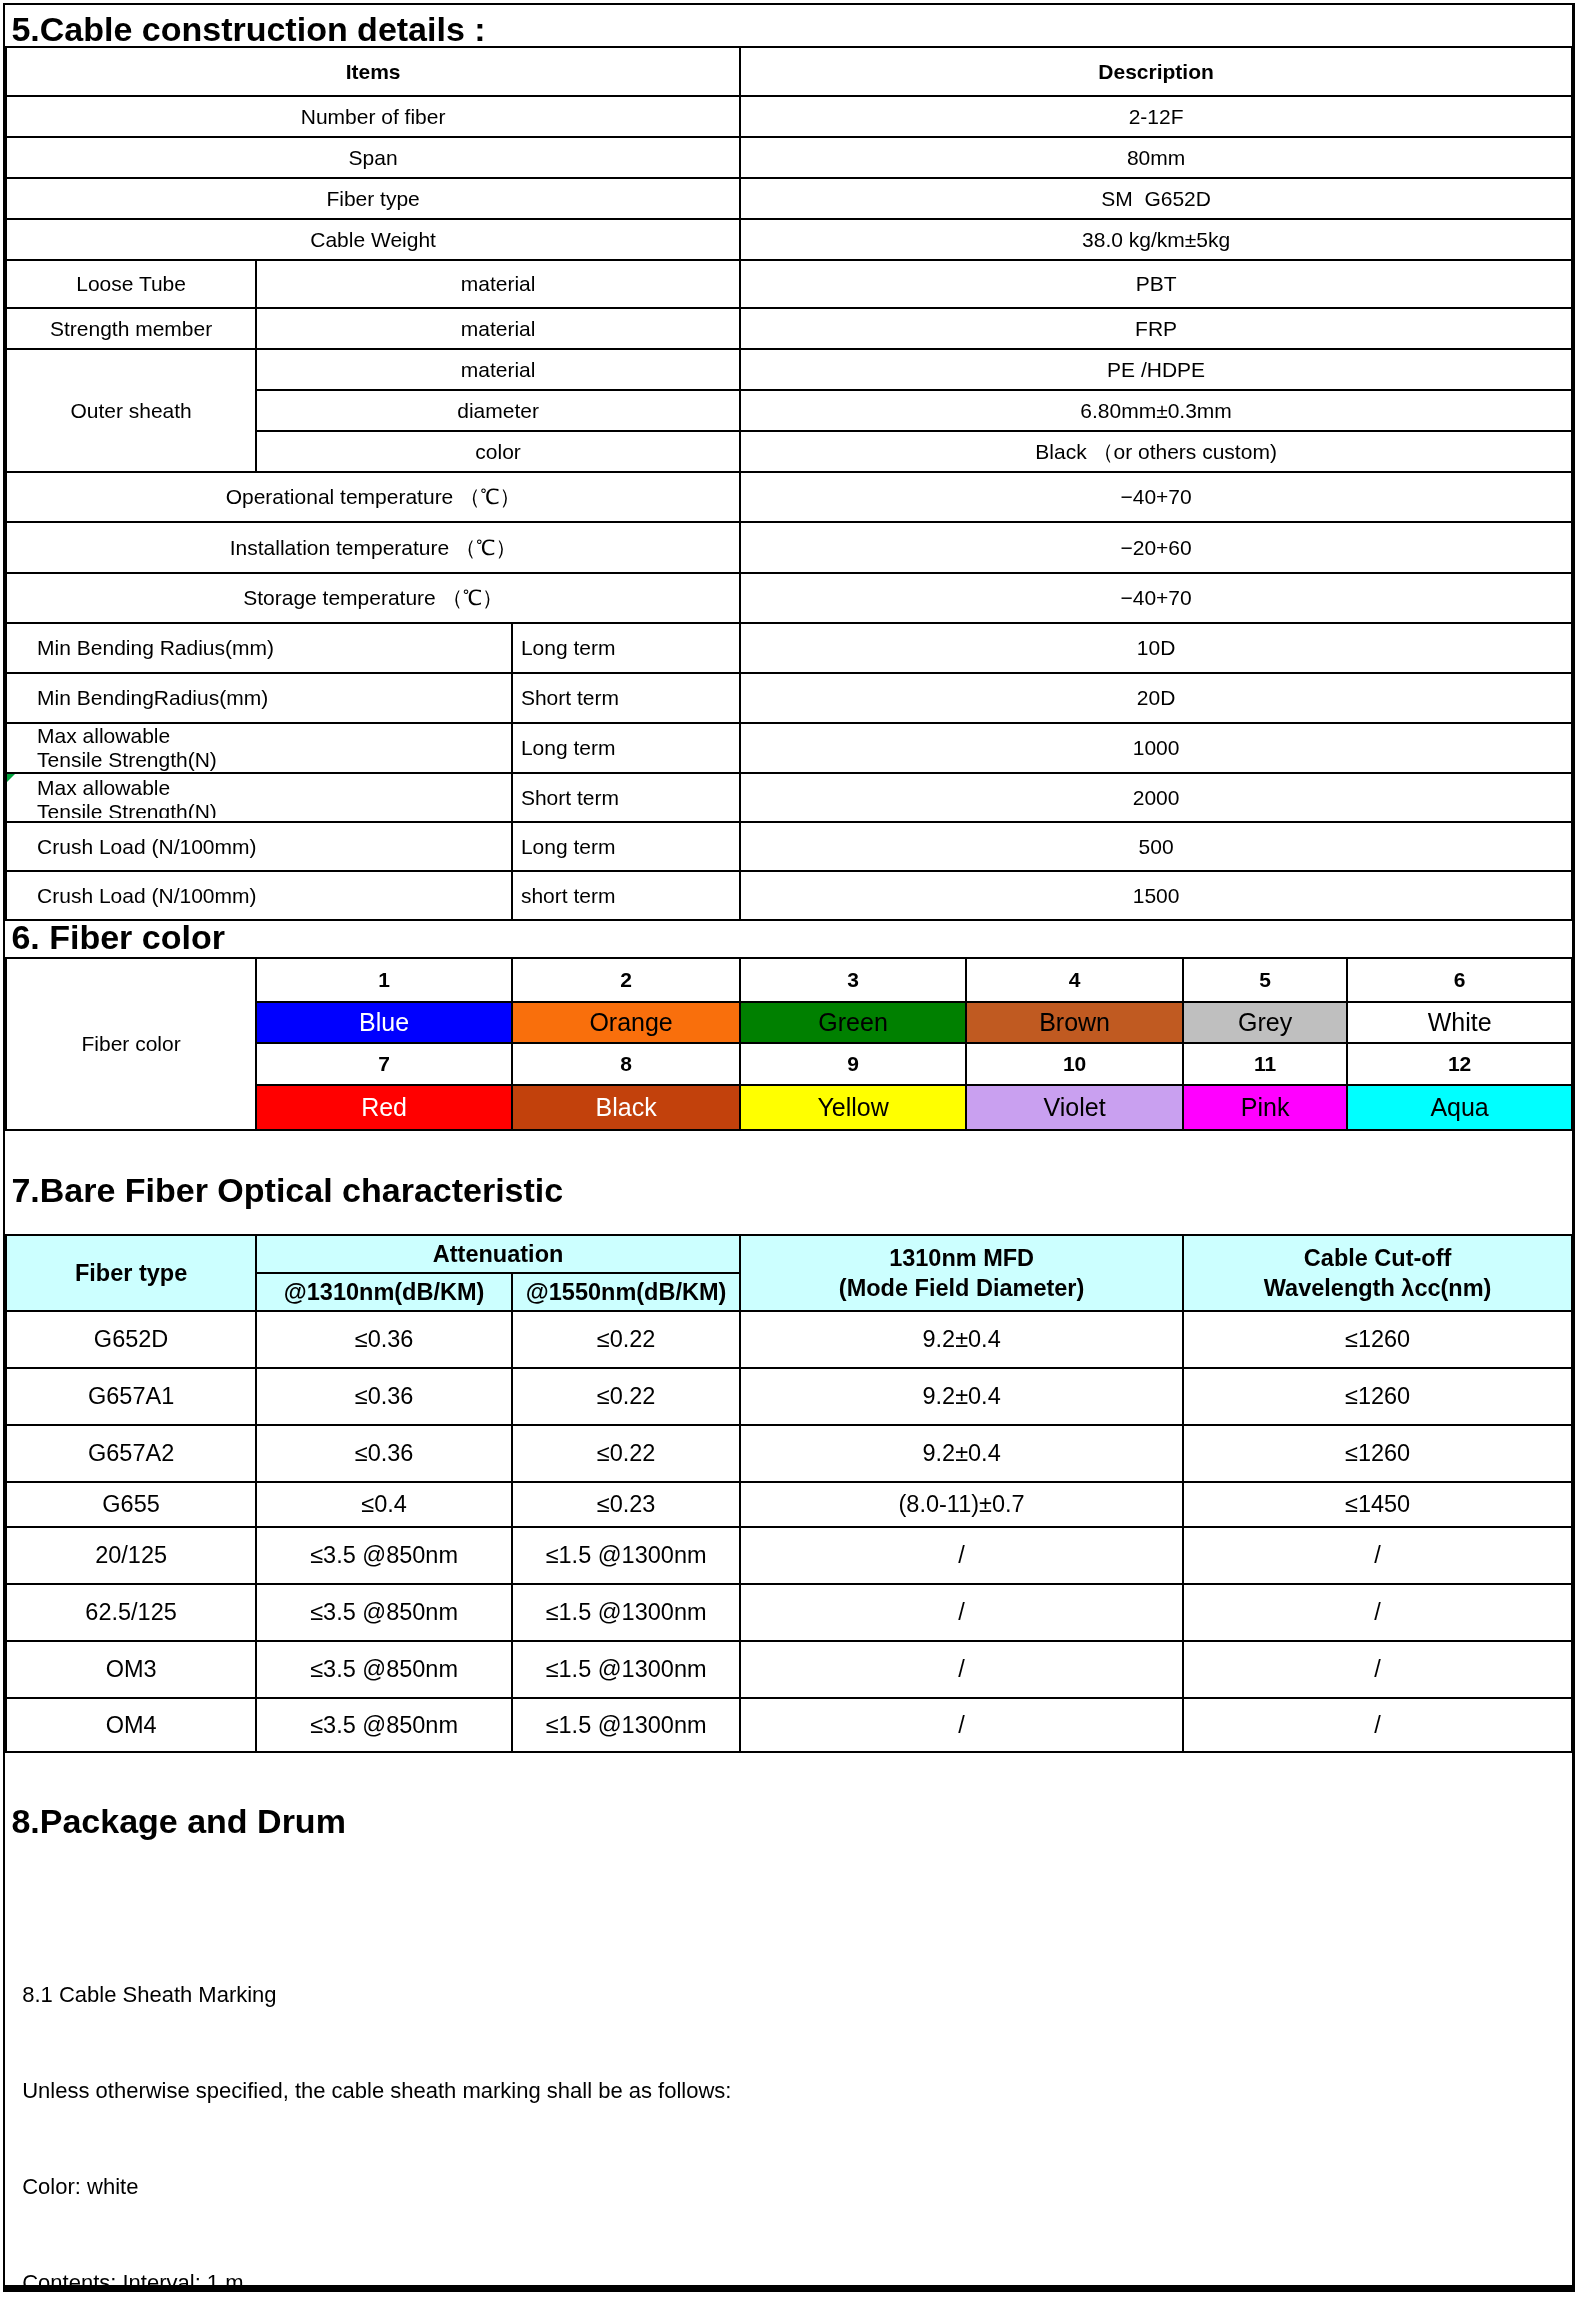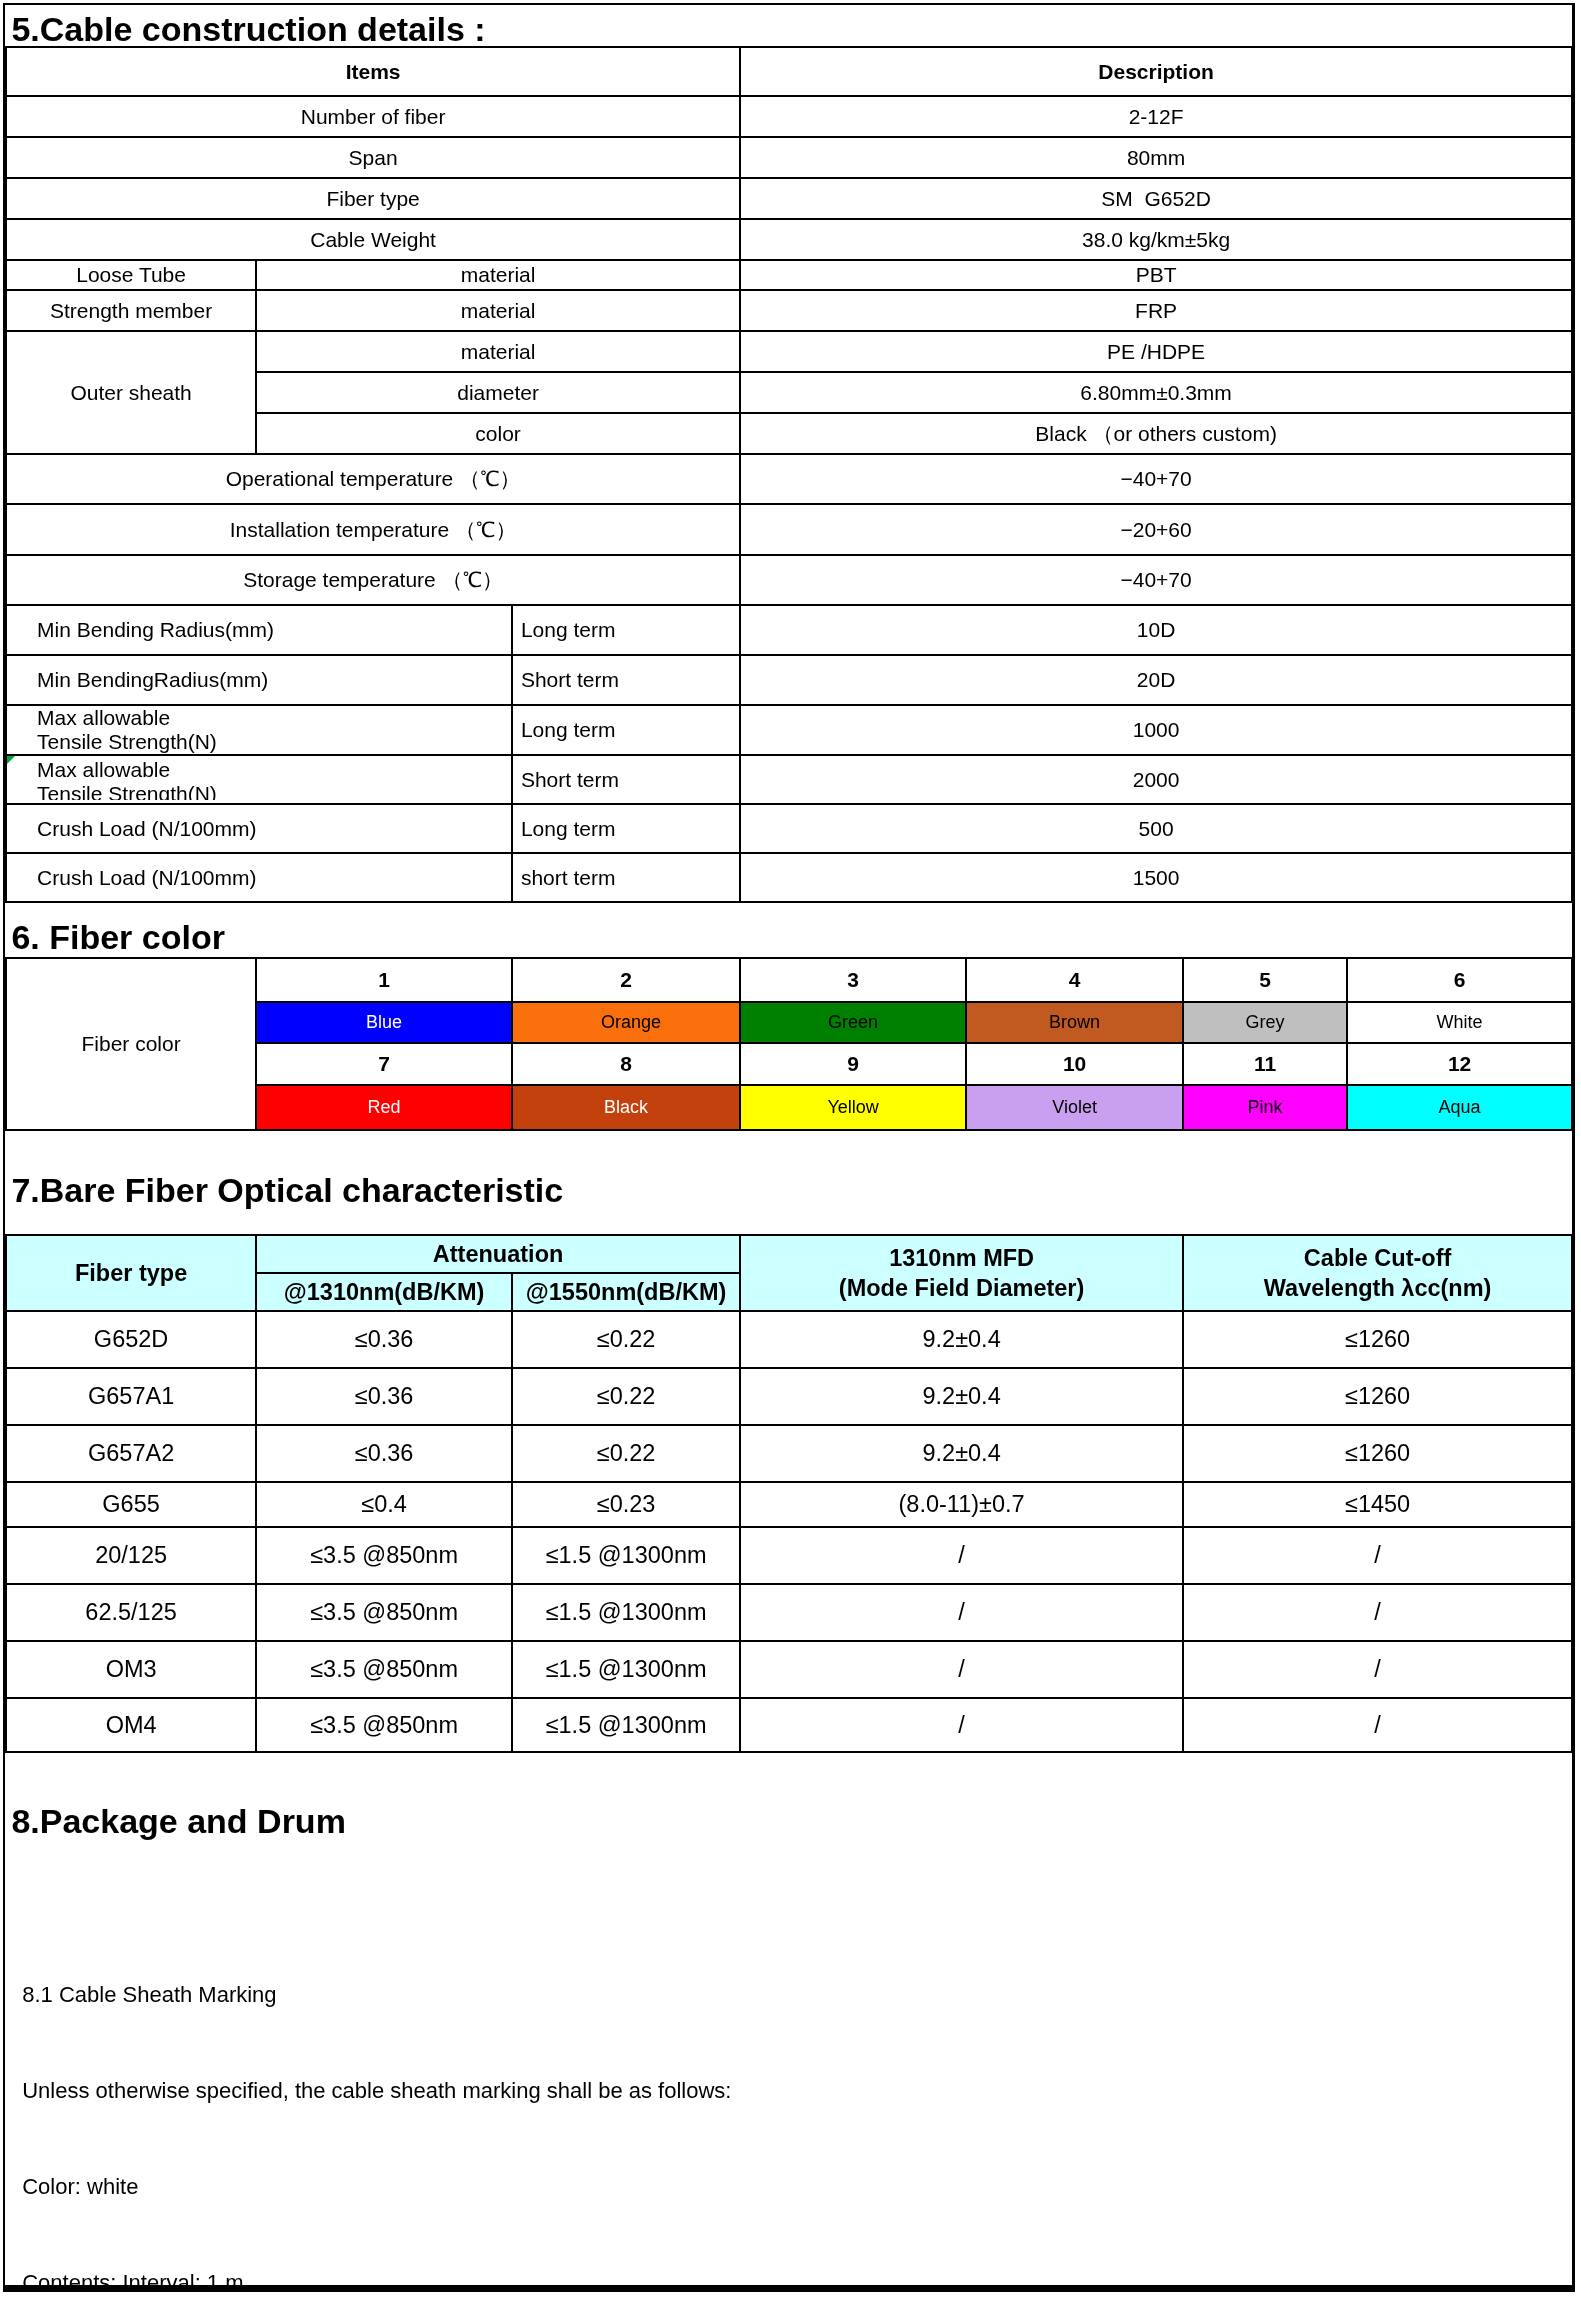--- a/index.html
+++ b/index.html
@@ -17,21 +17,21 @@
   .term{text-align:left;padding-left:7.8px;}
   .t7 td{font-size:23.5px;}
   .hdrfill{font-weight:bold;}
   .clip2{height:42px;overflow:hidden;line-height:24px;padding-top:2.3px;}
   .twoline{line-height:24px;}
   .gt{position:absolute;left:0;top:0;width:0;height:0;
       border-top:8.6px solid #00A23C;border-right:8.6px solid transparent;}
   .s8{position:absolute;left:11px;width:1519px;font-size:22px;line-height:32px;white-space:pre-wrap;}
   .s8 .blk{margin-bottom:16.4px;}
   .s8 .h{margin:0;}
-  .colorcell{font-size:18px;}
+  .colorcell{font-size:25px;}
 </style>
 </head>
 <body>
 
 <div class="page">
  <div class="frame">
   <div class="inner">
 
    <div class="sec-title" style="top:4.7px;">5.Cable construction details :</div>
 
@@ -56,21 +56,21 @@
       <td>80mm</td>
     </tr>
     <tr style="height:41px">
       <td colspan="3">Fiber type</td>
       <td>SM  G652D</td>
     </tr>
     <tr style="height:41px">
       <td colspan="3">Cable Weight</td>
       <td>38.0 kg/km±5kg</td>
     </tr>
-    <tr style="height:30px">
+    <tr style="height:48px">
       <td>Loose Tube</td>
       <td colspan="2">material</td>
       <td>PBT</td>
     </tr>
     <tr style="height:41px">
       <td>Strength member</td>
       <td colspan="2">material</td>
       <td>FRP</td>
     </tr>
     <tr style="height:41px">

